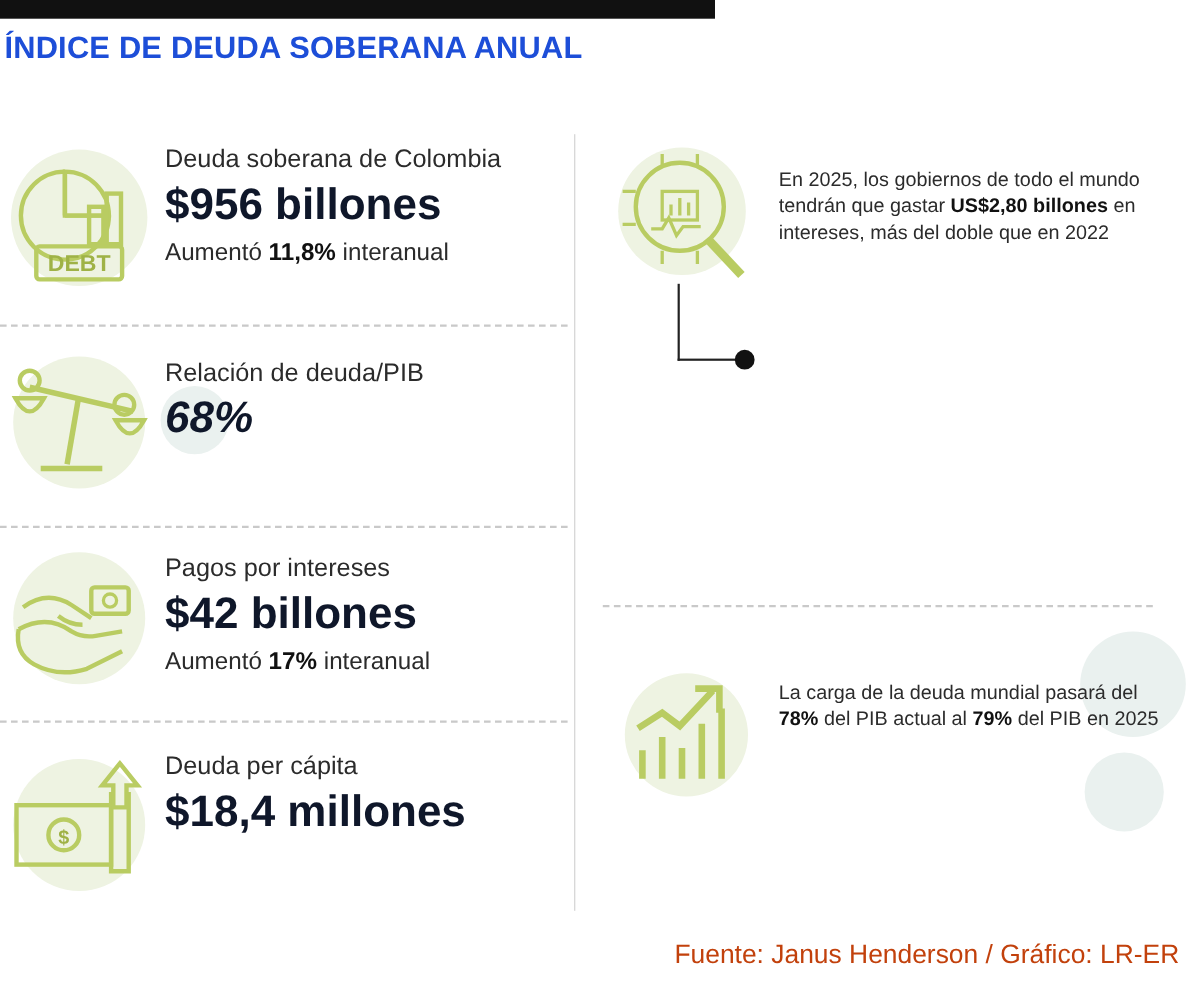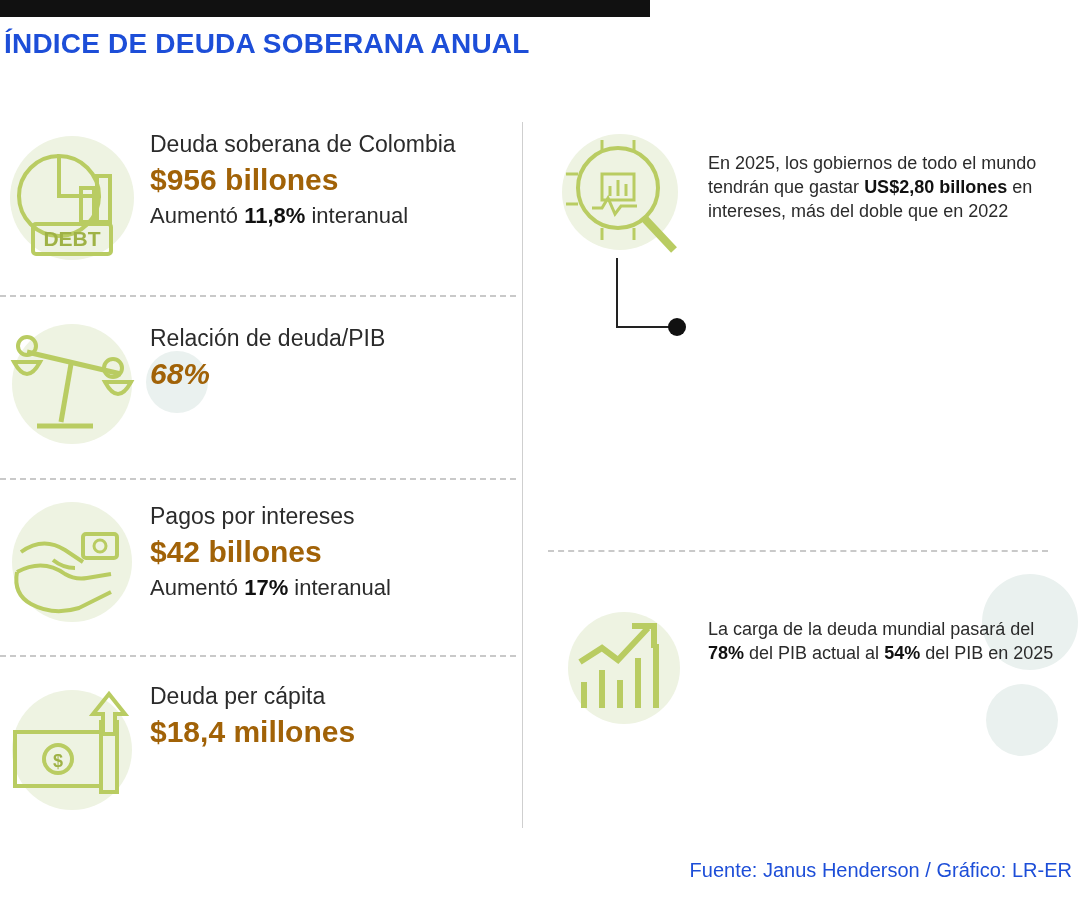--- a/index.html
+++ b/index.html
@@ -57,23 +57,23 @@
   .row .text-wrap {
     flex: 1 1 auto;
     padding-top: 2px;
   }
   .line-sm {
     font-size: 23px;
     color: #2b2b2b;
     line-height: 1.25;
   }
   .line-big {
-    font-size: 30px;
+    font-size: 40px;
     font-weight: 700;
-    color: #a16207;
+    color: #0f172a;
     line-height: 1.25;
     margin-top: 2px;
   }
   .line-sub {
     font-size: 22px;
     color: #2b2b2b;
     line-height: 1.3;
     margin-top: 4px;
   }
   .line-sub b { font-weight: 700; color:#111; }
@@ -138,22 +138,22 @@
     background: #eaf1ef;
     z-index: 0;
   }
 
   .zfix { position: relative; z-index: 2; }
 
   
   .source {
     position: absolute;
     right: 8px; bottom: 18px;
-    font-size: 20px;
-    color: #1d4ed8;
+    font-size: 24px;
+    color: #c2410c;
   }
 
   svg { display: block; }
 </style>
 </head>
 <body>
 
 <div class="page">
 
   <div class="top-bar"></div>
@@ -289,20 +289,20 @@
         <line x1="80" y1="108" x2="80" y2="58" stroke="#b9cc62" stroke-width="6"></line>
         <line x1="98" y1="108" x2="98" y2="44" stroke="#b9cc62" stroke-width="6"></line>
         <path d="M22 62 l22 -14 l16 12 l30 -32" fill="none" stroke="#b9cc62" stroke-width="6"></path>
         <path d="M74 26 l22 0 l0 22" fill="none" stroke="#b9cc62" stroke-width="6"></path>
       </svg>
     </div>
     <div style="flex:1 1 auto; position:relative; padding-top:18px;">
       <div class="blob" style="width:96px;height:96px;right:-10px;top:-26px;"></div>
       <div class="blob" style="width:72px;height:72px;right:10px;top:84px;"></div>
       <div class="rtext zfix">
-        <span>La carga de la deuda mundial pasará del </span><b>78%</b><span> del PIB actual al </span><b>54%</b><span> del PIB en 2025</span>
+        <span>La carga de la deuda mundial pasará del </span><b>78%</b><span> del PIB actual al </span><b>79%</b><span> del PIB en 2025</span>
       </div>
     </div>
   </div>
 
   <div class="source">Fuente: Janus Henderson / Gráfico: LR-ER</div>
 
 </div>
 
 </body></html>

